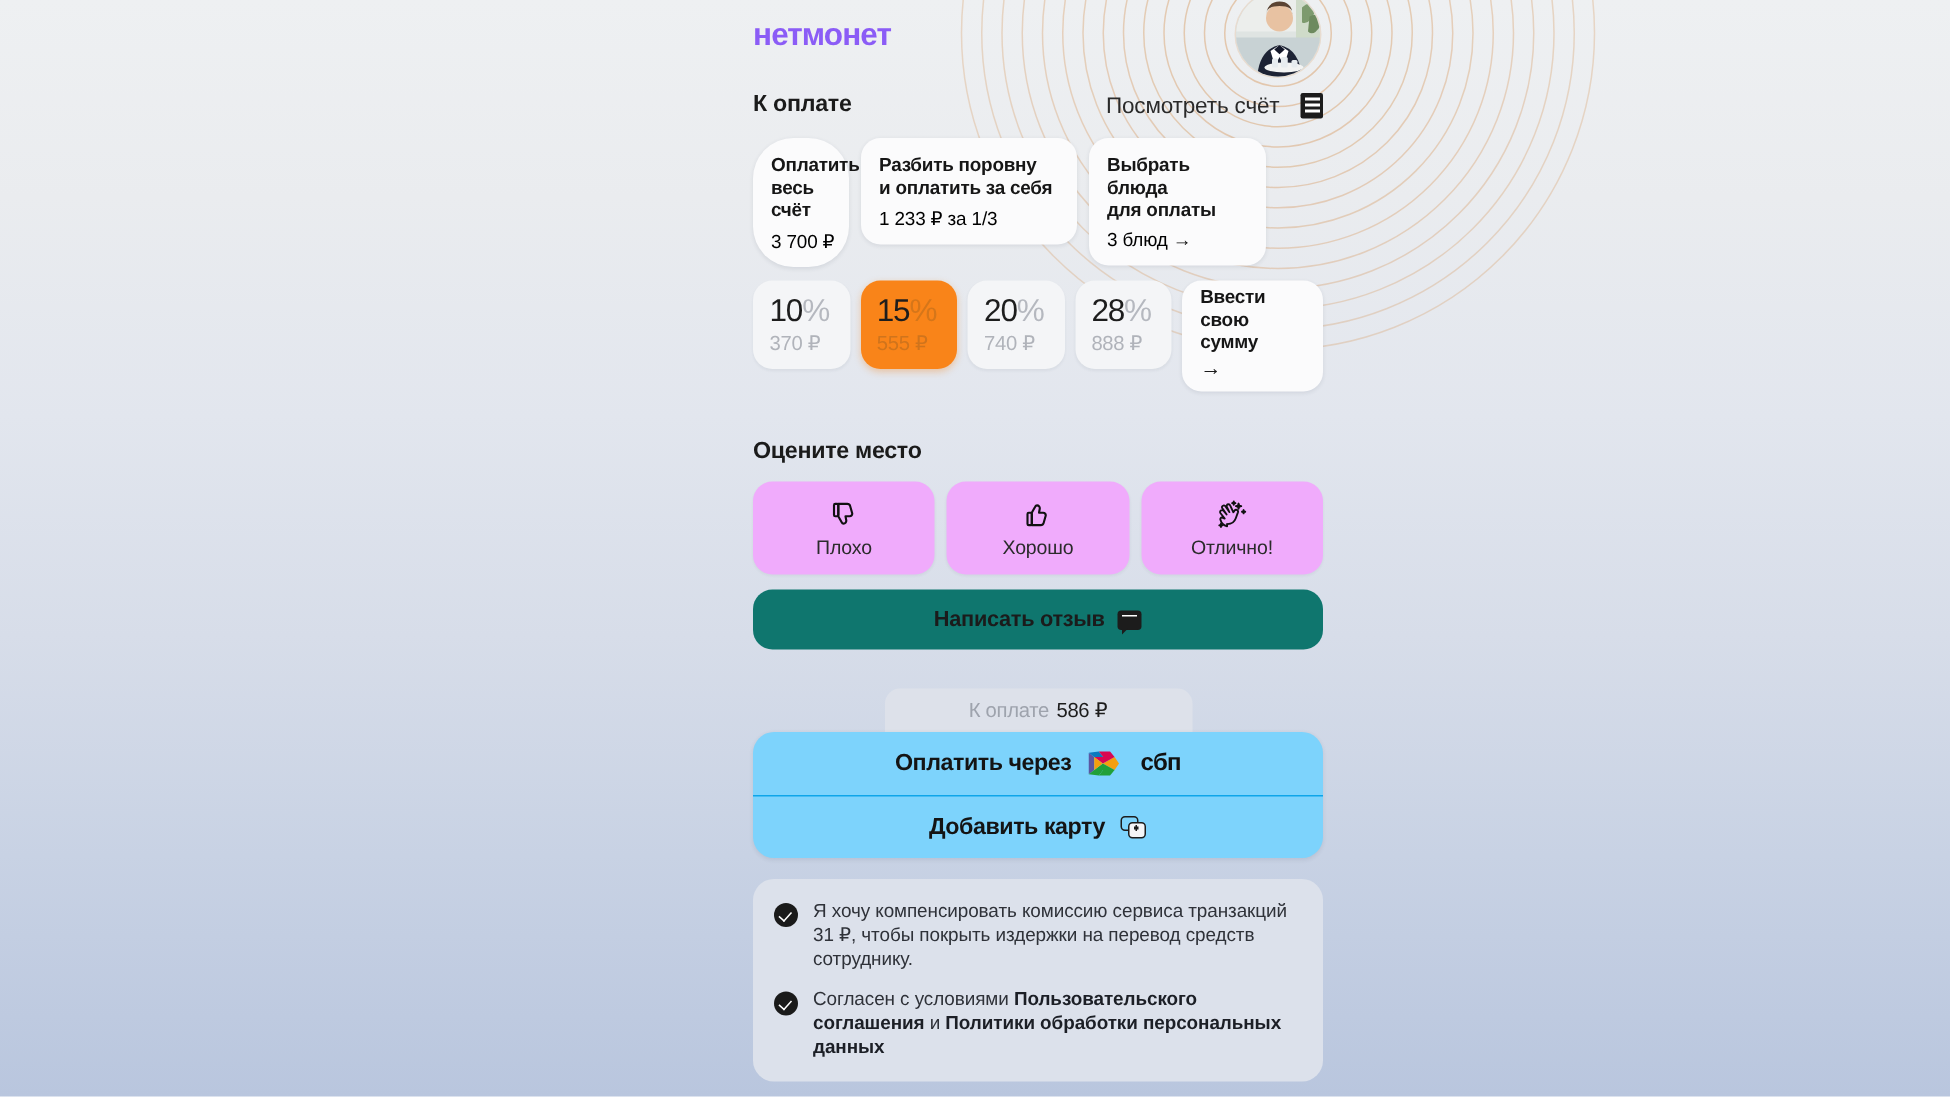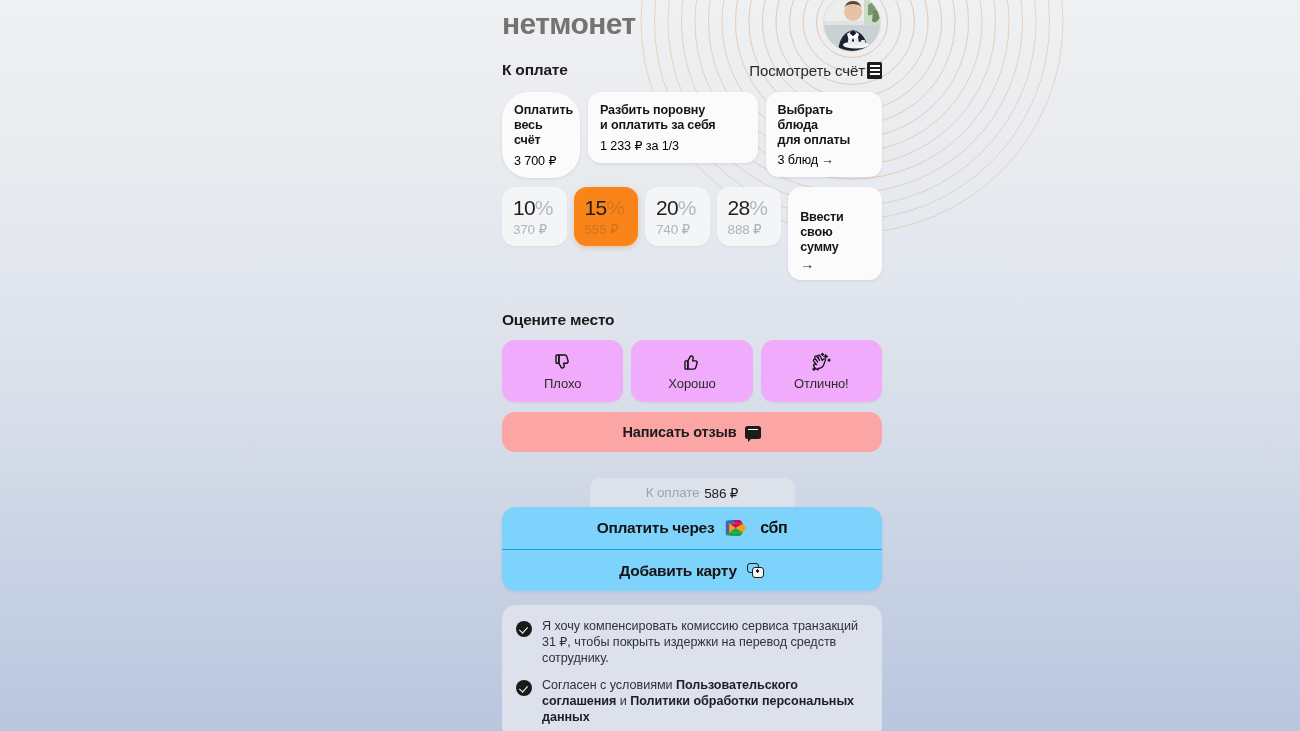--- a/index.html
+++ b/index.html
@@ -46,44 +46,44 @@
     position: absolute;
     left: 502px;
     top: 0;
     width: 380px;
     z-index: 3;
   }
 
   
   .brand-row { height: 48px; display: flex; align-items: center; }
   .brand {
-    font-size: 30px;
+    font-size: 21px;
     font-weight: 700;
     letter-spacing: -0.6px;
-    color: #737373;
+    color: #8b5cf6;
   }
 
   
   .sec-row {
     display: flex;
     align-items: center;
     justify-content: space-between;
     margin-top: 10px;
     height: 24px;
   }
   .sec-title {
     font-size: 15.5px;
     font-weight: 700;
     color: #1b1b1b;
     letter-spacing: -0.2px;
   }
   .view-bill {
     display: flex;
     align-items: center;
-    gap: 2px;
+    gap: 14px;
     font-size: 15px;
     color: #2a2a2a;
     cursor: pointer;
     letter-spacing: -0.1px;
   }
   .receipt-ic {
     width: 15px; height: 17px;
     background: #1c1c1c;
     border-radius: 1.5px;
     position: relative;
@@ -103,22 +103,22 @@
     margin-top: 10px;
     align-items: flex-start;
   }
   .split-card {
     background: #fbfbfc;
     border-radius: 13px;
     padding: 11px 12px 10px 12px;
     box-shadow: 0 1px 3px rgba(40,50,70,0.10);
     cursor: pointer;
   }
-  .split-card.c1 { width: 78px; border-radius: 27px; }
-  .split-card.c2 { width: 172px; }
+  .split-card.c1 { width: 64px; border-radius: 27px; }
+  .split-card.c2 { width: 144px; }
   .split-card.c3 { width: 118px; }
   .split-title {
     font-size: 12.6px;
     font-weight: 700;
     line-height: 15px;
     color: #161616;
     letter-spacing: -0.15px;
   }
   .split-sub {
     margin-top: 5px;
@@ -184,21 +184,21 @@
     box-shadow: 0 2px 5px rgba(240,130,25,0.35);
   }
   .tip.active .pct { color: #1d1d1d; }
   .tip.active .pct i { color: #d5761a; }
   .tip.active .amt { color: #d0741c; }
 
   .tip-custom {
     background: #fbfbfc;
     border-radius: 13px;
     width: 101px;
-    padding: 23px 12px 9px 12px;
+    padding: 4px 12px 9px 12px;
     cursor: pointer;
     box-shadow: 0 1px 3px rgba(40,50,70,0.10);
   }
   .tip-custom .tc-t {
     font-size: 12.6px;
     font-weight: 700;
     line-height: 15px;
     color: #161616;
     letter-spacing: -0.15px;
   }
@@ -245,21 +245,21 @@
   }
   .rate-btn .lbl {
     font-size: 13px;
     color: #2b2b2b;
     letter-spacing: -0.1px;
   }
 
   
   .review-btn {
     margin-top: 10px;
-    background: #fca5a5;
+    background: #0f766e;
     border-radius: 13px;
     height: 40px;
     display: flex;
     align-items: center;
     justify-content: center;
     gap: 9px;
     cursor: pointer;
     font-size: 14.5px;
     font-weight: 700;
     color: #1b1b1b;

